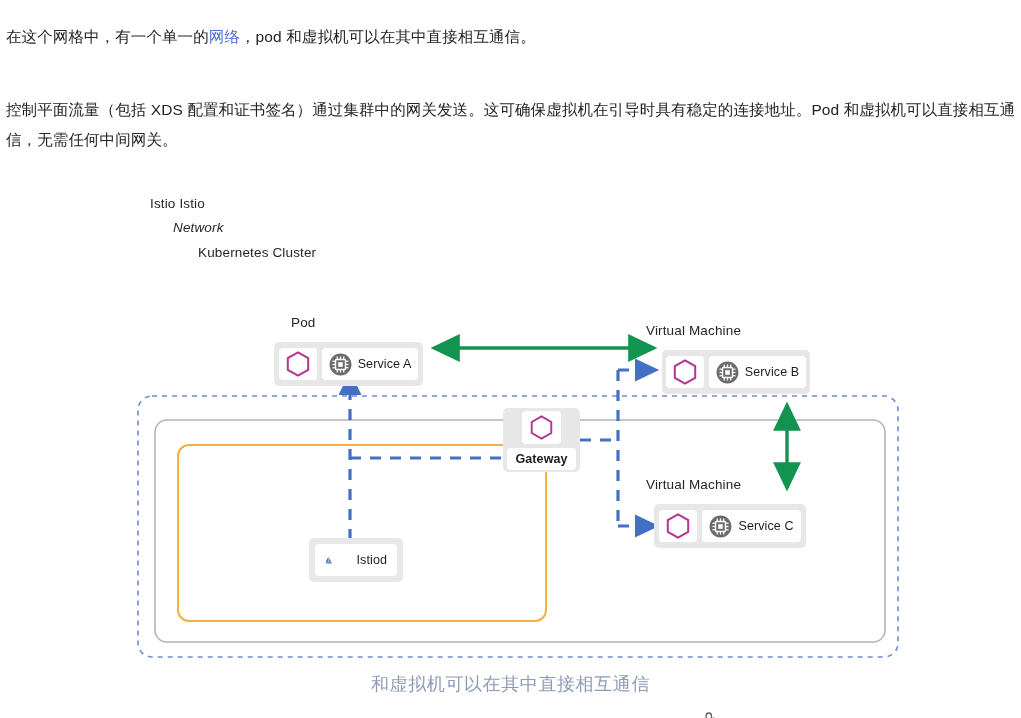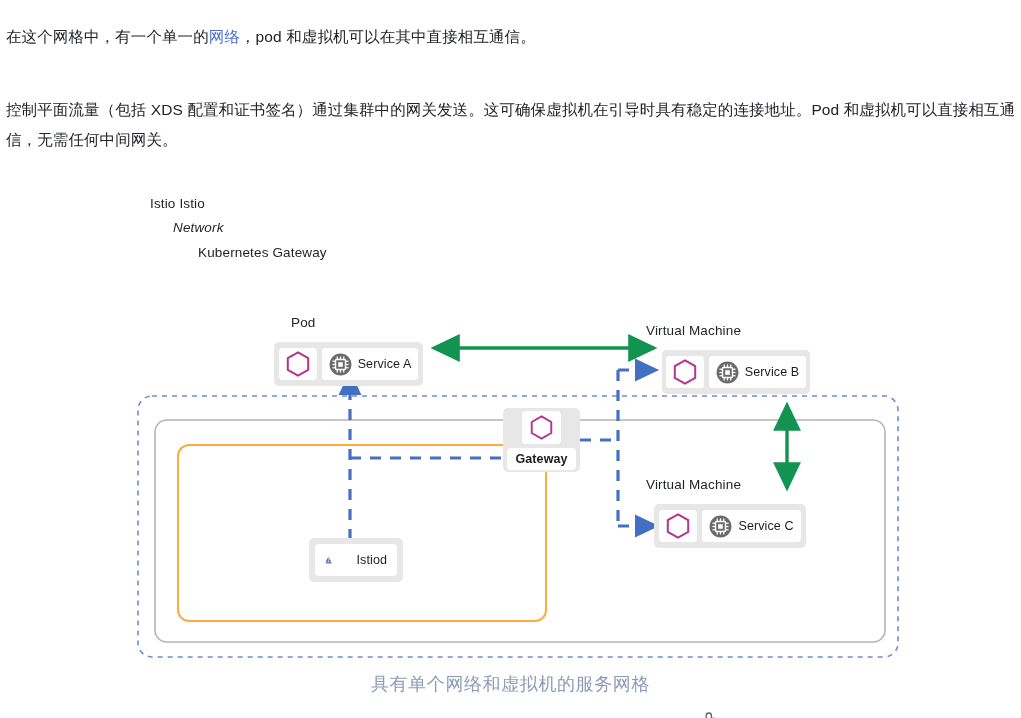--- a/index.html
+++ b/index.html
@@ -149,21 +149,21 @@
 
       <path d="M618,190 L618,346" fill="none" stroke="#4470c4" stroke-width="3.2" stroke-dasharray="11 9"></path>
 
       <path d="M618,190 L656,190" fill="none" stroke="#4470c4" stroke-width="3.2" stroke-dasharray="11 9" marker-end="url(#blu-end)"></path>
 
       <path d="M618,346 L656,346" fill="none" stroke="#4470c4" stroke-width="3.2" stroke-dasharray="11 9" marker-end="url(#blu-end)"></path>
     </svg>
 
     <div class="zone-label" style="left:150px; top:16px;">Istio Istio</div>
     <div class="zone-label" style="left:173px; top:40px;font-style:italic;">Network</div>
-    <div class="zone-label" style="left:198px; top:65px;">Kubernetes Gateway</div>
+    <div class="zone-label" style="left:198px; top:65px;">Kubernetes Cluster</div>
 
     <div class="node-label" style="left:263px; top:135px;margin-left:28px;">Pod</div>
     <div class="node" id="node-pod" style="left:274px; top:162px; width:149px; height:44px;">
       <div class="cell hexwrap">
         <svg width="24" height="26" viewBox="0 0 24 26">
           <polygon points="12,1.4 22.2,7.2 22.2,18.8 12,24.6 1.8,18.8 1.8,7.2" fill="none" stroke="#b4348f" stroke-width="2"></polygon>
         </svg>
       </div>
       <div class="cell">
         <svg width="23" height="23" viewBox="0 0 24 24">
@@ -277,15 +277,15 @@
       <path d="M9.2,20.5 L9.2,7.6 C9.2,6.1 10.4,5 11.8,5 C13.2,5 14.4,6.1 14.4,7.6
                L14.4,14.2 L14.4,12.2 C14.4,11 15.4,10.1 16.5,10.1 C17.7,10.1 18.6,11 18.6,12.2
                L18.6,14.4 C18.6,13.3 19.6,12.4 20.7,12.4 C21.9,12.4 22.8,13.3 22.8,14.4
                L22.8,16.4 C22.8,15.4 23.7,14.6 24.7,14.6 C25.8,14.6 26.6,15.4 26.6,16.4
                L26.6,23.6 C26.6,28 23.5,31.5 19.2,31.5 L16.2,31.5 C13,31.5 10.9,29.9 9.3,27.2
                L5.6,21.2 C5,20.2 5.3,19 6.3,18.4 C7.2,17.9 8.3,18.1 9,18.9 Z" fill="#ffffff" stroke="#5a6070" stroke-width="1.3" stroke-linejoin="round"></path>
     </svg>
 
   </div>
 
-  <div class="caption">具有单个网络和虚拟机的服务网格</div>
+  <div class="caption">和虚拟机可以在其中直接相互通信</div>
 
 </div>
 
 </body></html>

